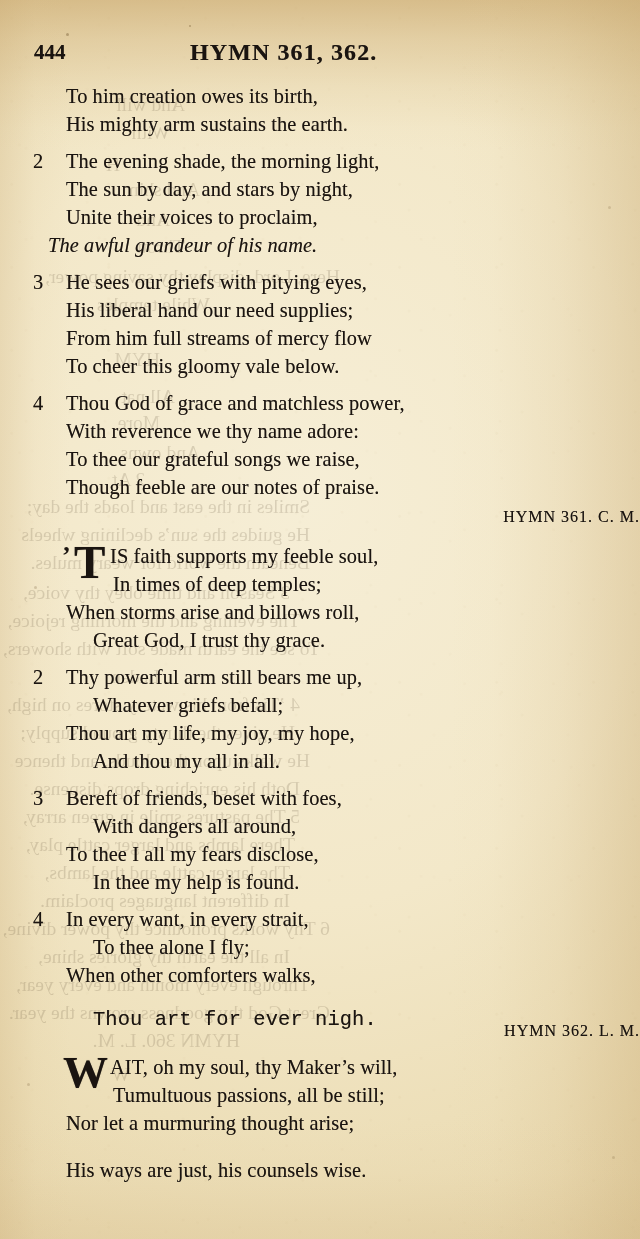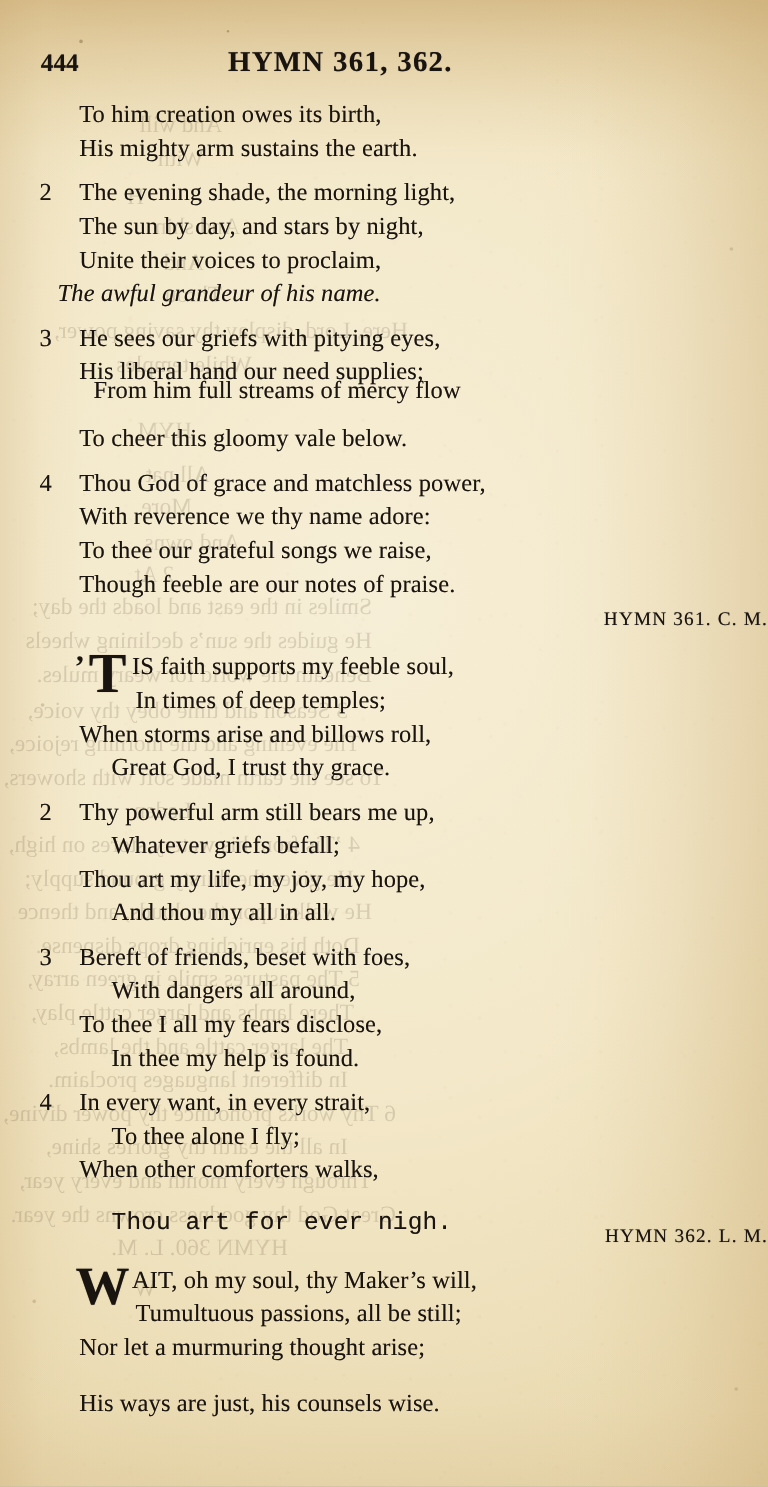--- a/index.html
+++ b/index.html
@@ -218,21 +218,21 @@
 
     <div class="vnum" style="left:33px; top:150px;">2</div>
     <div class="line" style="left:66px; top:150px;">The evening shade, the morning light,</div>
     <div class="line" style="left:66px; top:178px;">The sun by day, and stars by night,</div>
     <div class="line" style="left:66px; top:206px;">Unite their voices to proclaim,</div>
     <div class="line" style="left:48px; top:234px;font-style:italic;">The awful grandeur of his name.</div>
 
     <div class="vnum" style="left:33px; top:271px;">3</div>
     <div class="line" style="left:66px; top:271px;">He sees our griefs with pitying eyes,</div>
     <div class="line" style="left:66px; top:299px;">His liberal hand our need supplies;</div>
-    <div class="line" style="left:66px; top:315px;margin-left:12px;">From him full streams of mercy flow</div>
+    <div class="line" style="left:66px; top:327px;">From him full streams of mercy flow</div>
     <div class="line" style="left:66px; top:355px;text-align:center;">To cheer this gloomy vale below.</div>
 
     <div class="vnum" style="left:33px; top:392px;">4</div>
     <div class="line" style="left:66px; top:392px;">Thou God of grace and matchless power,</div>
     <div class="line" style="left:66px; top:420px;">With reverence we thy name adore:</div>
     <div class="line" style="left:66px; top:448px;">To thee our grateful songs we raise,</div>
     <div class="line" style="left:66px; top:476px;">Though feeble are our notes of praise.</div>
 
     <div class="hymn-head" style="top:508px;">HYMN 361.  C. M.</div>
 

